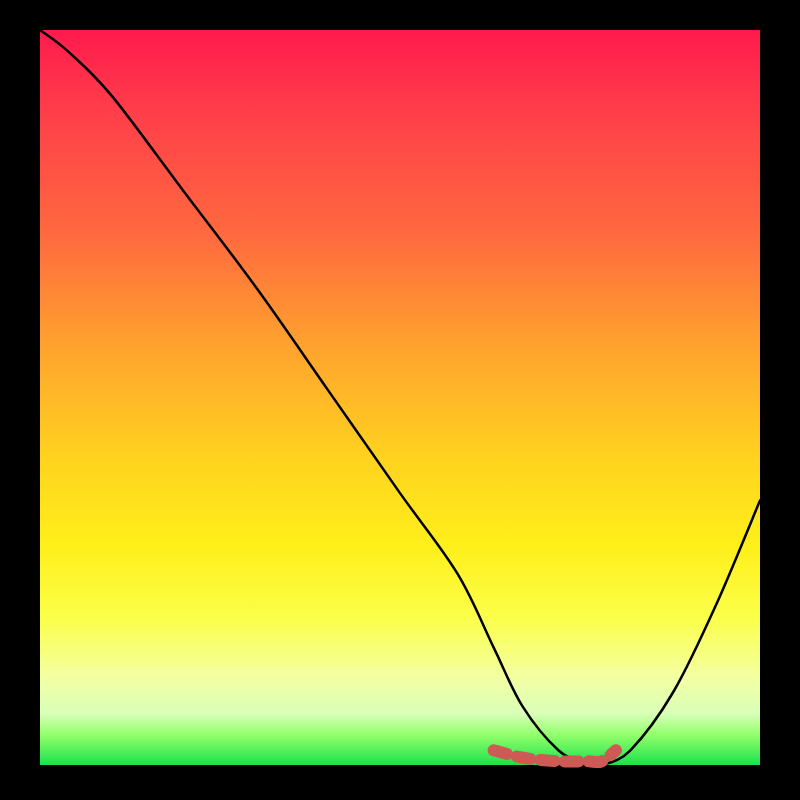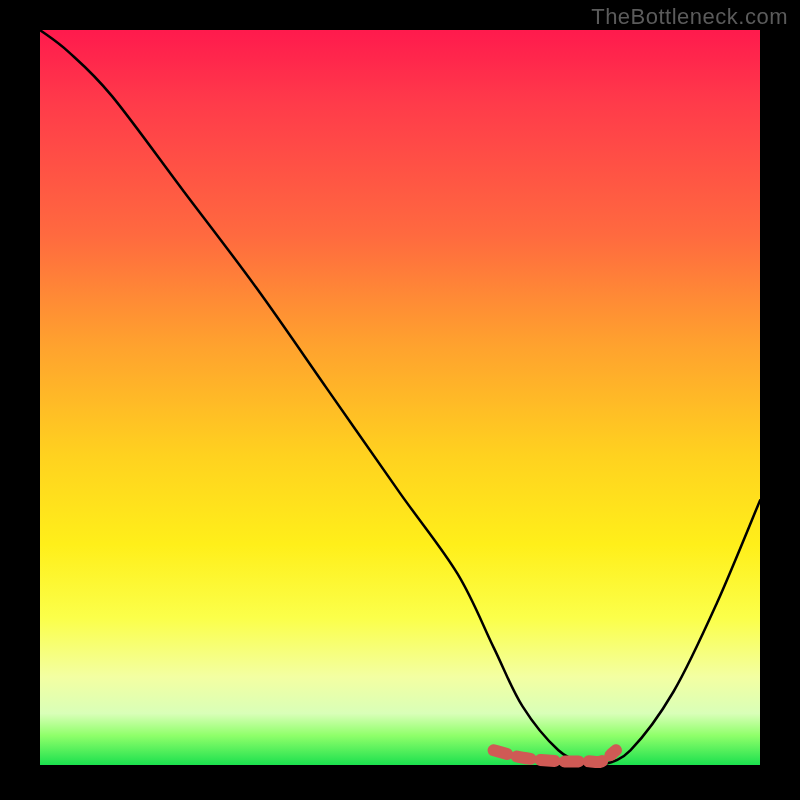--- a/index.html
+++ b/index.html
@@ -56,21 +56,20 @@
     width: 720px;
     height: 735px;
     overflow: visible;
   }
 </style>
 </head>
 <body>
 
 <div class="frame">
 
-  <div class="watermark">TheBottleneck.com</div>
 
   <div class="plot-area">
     <svg class="curve" viewBox="0 0 720 735" preserveAspectRatio="none">
       <path id="curve-path" fill="none" stroke="#000" stroke-width="2.5" stroke-linecap="round" stroke-linejoin="round" d="M 0.0 0.0 C 4.8 3.7, 16.8 11.0, 28.8 22.1 C 40.8 33.1, 52.8 42.9, 72.0 66.1 C 91.2 89.4, 120.0 129.8, 144.0 161.7 C 168.0 193.5, 192.0 224.2, 216.0 257.3 C 240.0 290.3, 264.0 325.8, 288.0 360.1 C 312.0 394.4, 338.4 432.4, 360.0 463.1 C 381.6 493.7, 402.0 518.2, 417.6 543.9 C 433.2 569.6, 442.8 595.3, 453.6 617.4 C 464.4 639.5, 471.6 659.1, 482.4 676.2 C 493.2 693.4, 507.6 710.5, 518.4 720.3 C 529.2 730.1, 540.0 732.5, 547.2 735.0 C 554.4 737.5, 554.4 737.5, 561.6 735.0 C 568.8 732.5, 578.4 732.5, 590.4 720.3 C 602.4 708.0, 619.2 686.0, 633.6 661.5 C 648.0 637.0, 662.4 605.1, 676.8 573.3 C 691.2 541.4, 712.8 487.6, 720.0 470.4"></path>
       <path id="marker-path" fill="none" stroke="#cf5a55" stroke-width="12" stroke-linecap="round" stroke-linejoin="round" stroke-dasharray="14 10" d="M 453.6 720.3 C 458.4 721.5, 471.6 725.8, 482.4 727.6 C 493.2 729.5, 507.6 730.7, 518.4 731.3 C 529.2 731.9, 540.0 731.3, 547.2 731.3 C 554.4 731.3, 556.8 733.2, 561.6 731.3 C 566.4 729.5, 573.6 722.1, 576.0 720.3"></path>
     </svg>
   </div>
 
 </div>
 

